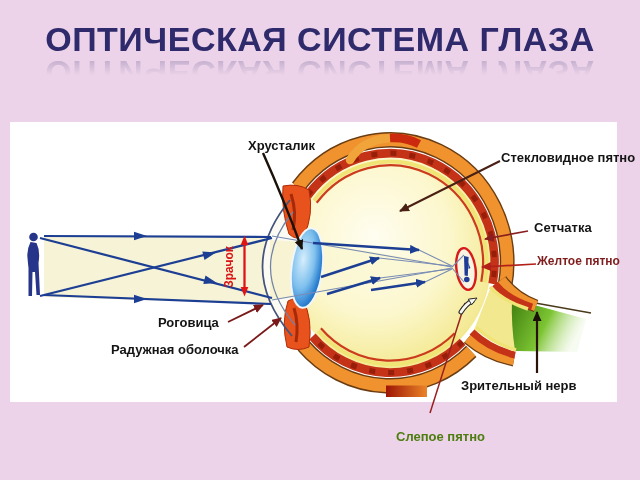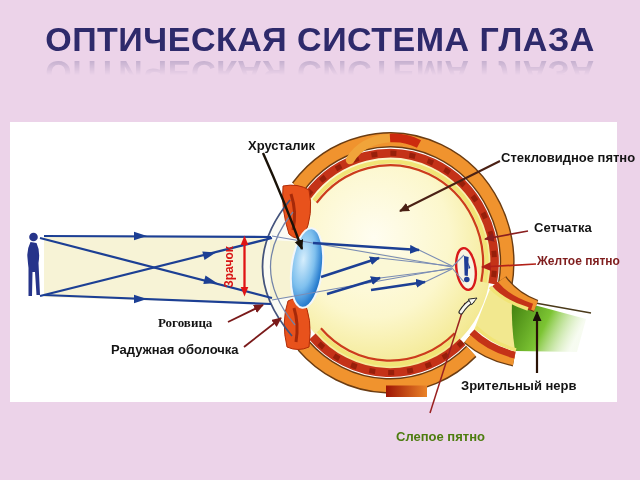--- a/index.html
+++ b/index.html
@@ -23,21 +23,21 @@
   .panel{position:absolute; left:10px; top:122px; width:607px; height:280px; background:#ffffff;}
   svg.art{position:absolute; left:0; top:0; width:640px; height:480px;}
   .lbl{
     position:absolute; font-size:13px; font-weight:bold; color:#141414;
     white-space:nowrap; line-height:1.05;
   }
   .lbl-lens{left:239px; top:139px;margin-left:9px;}
   .lbl-vitreous{left:501px; top:151px;}
   .lbl-retina{left:528px; top:221px;padding-left:6px;}
   .lbl-macula{left:537px; top:255px; color:#7f1d1d; font-size:12px;}
-  .lbl-cornea{left:158px; top:316px;font-family:Liberation Serif, serif;}
+  .lbl-cornea{left:158px; top:316px;}
   .lbl-iris{left:111px; top:343px;}
   .lbl-nerve{left:461px; top:379px;}
   .lbl-blindspot{left:396px; top:430px; font-weight:600; color:#4d7c0f;}
   .lbl-pupil{
     left:202px; top:260px; width:56px; height:14px; text-align:center;
     color:#d81414; font-size:12px; transform:rotate(-90deg);
   }
 </style>
 </head>
 <body>

